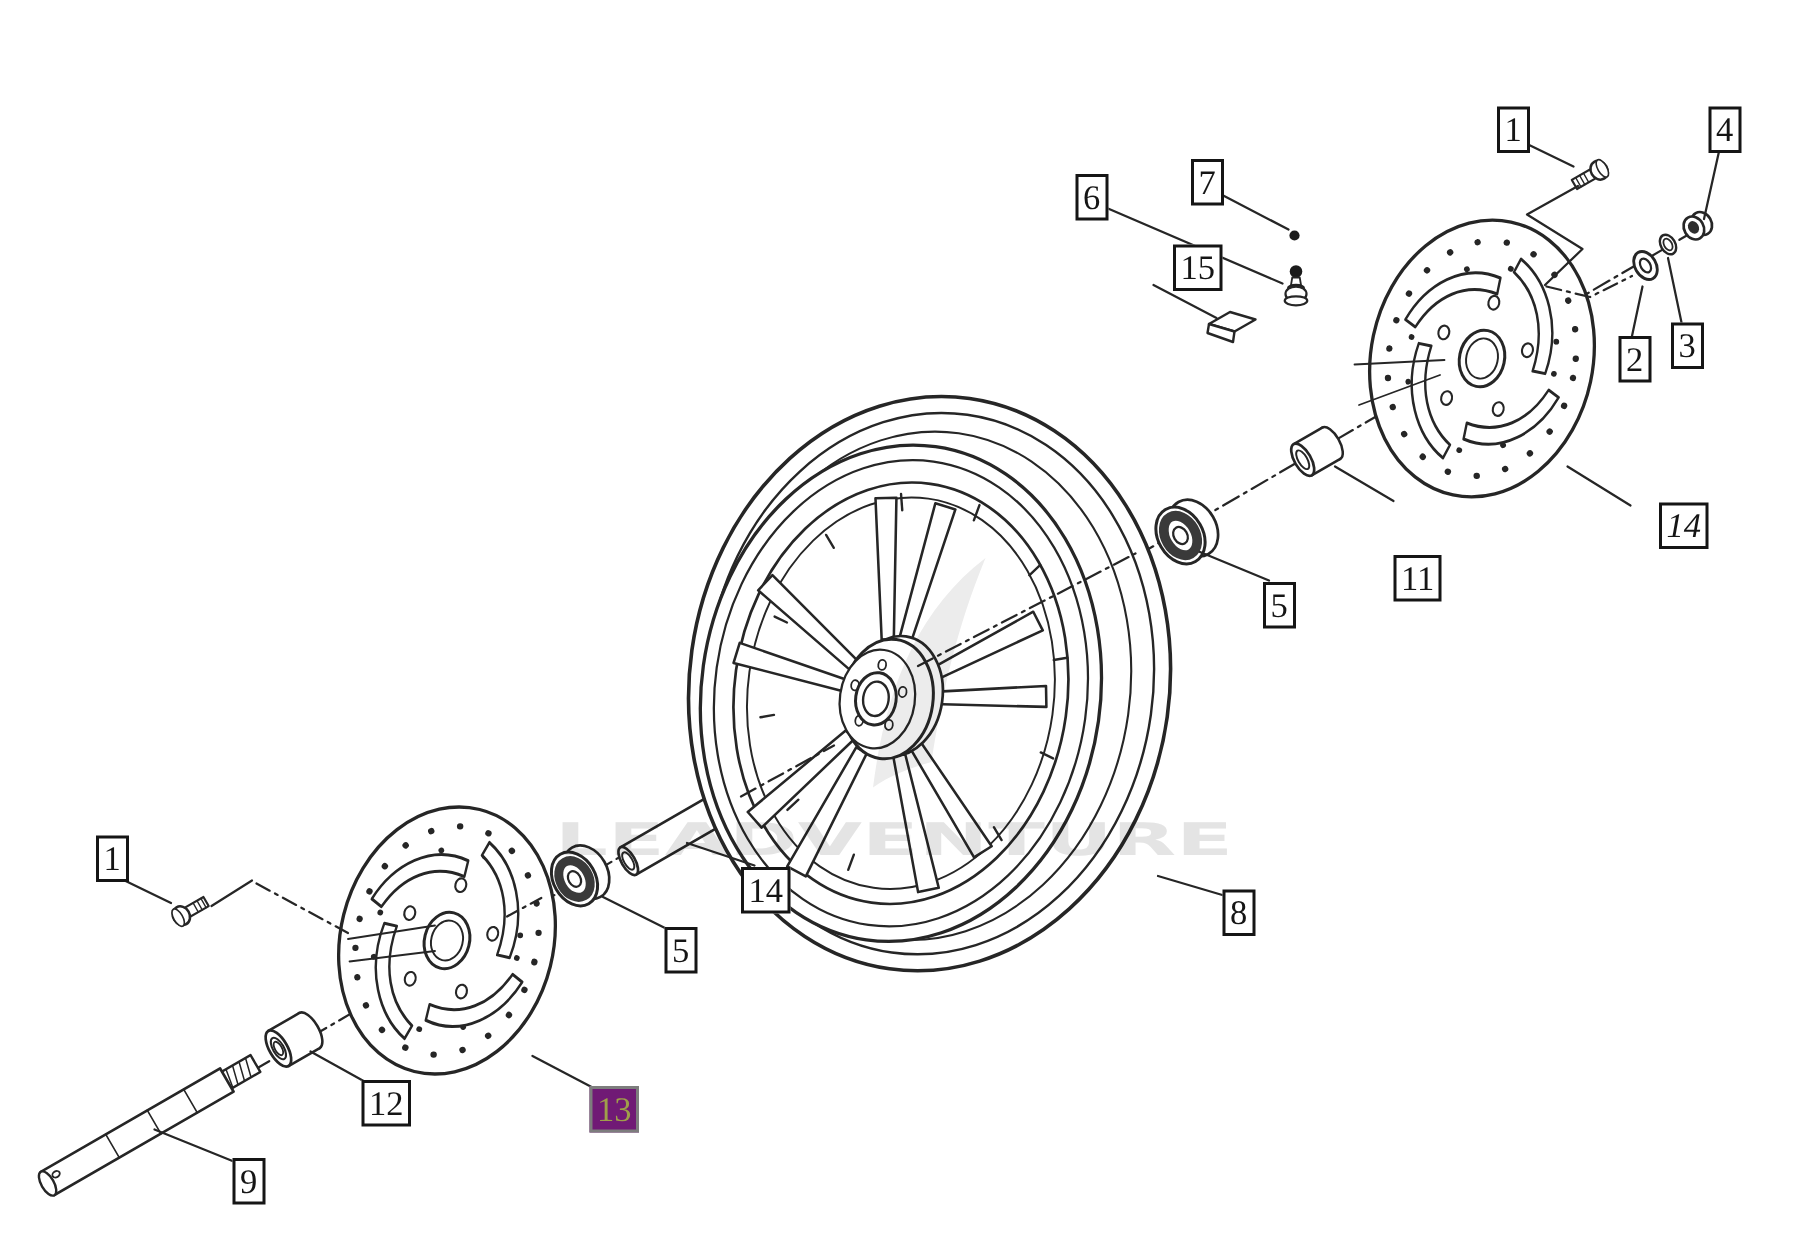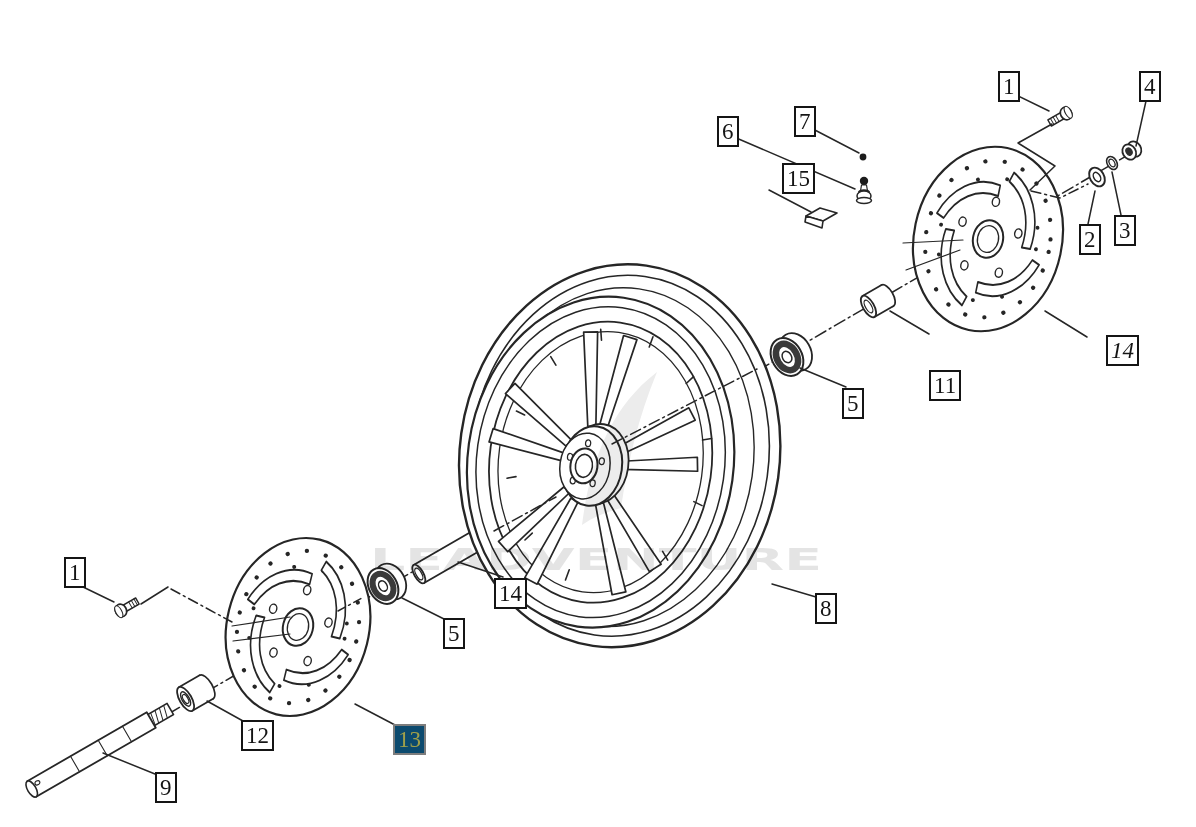--- a/index.html
+++ b/index.html
@@ -9,21 +9,21 @@
   }
   .stage{position:absolute;left:0;top:0;width:1196px;height:827px;}
   svg{position:absolute;left:0;top:0;}
   .callout{
     position:absolute;box-sizing:border-box;
     border:2px solid #151515;background:#ffffff;color:#151515;
     font-size:23px;line-height:25px;padding:1px 3px;text-align:center;
     min-width:19px;cursor:pointer;user-select:none;
   }
   .callout.hl{
-    border-color:#7d7d7d;background:#0c4a6e;color:#9f9f4a;
+    border-color:#7d7d7d;background:#701a75;color:#9f9f4a;
   }
 </style>
 </head>
 <body>
 
 <div class="stage">
 
 <svg width="1196" height="827" viewBox="0 0 1196 827" fill="none" stroke="#262626" stroke-width="2" stroke-linecap="round" stroke-linejoin="round">
 
   <line x1="36" y1="791" x2="1140" y2="148" stroke-width="1.5" stroke-dasharray="12 4 2 4"></line>

